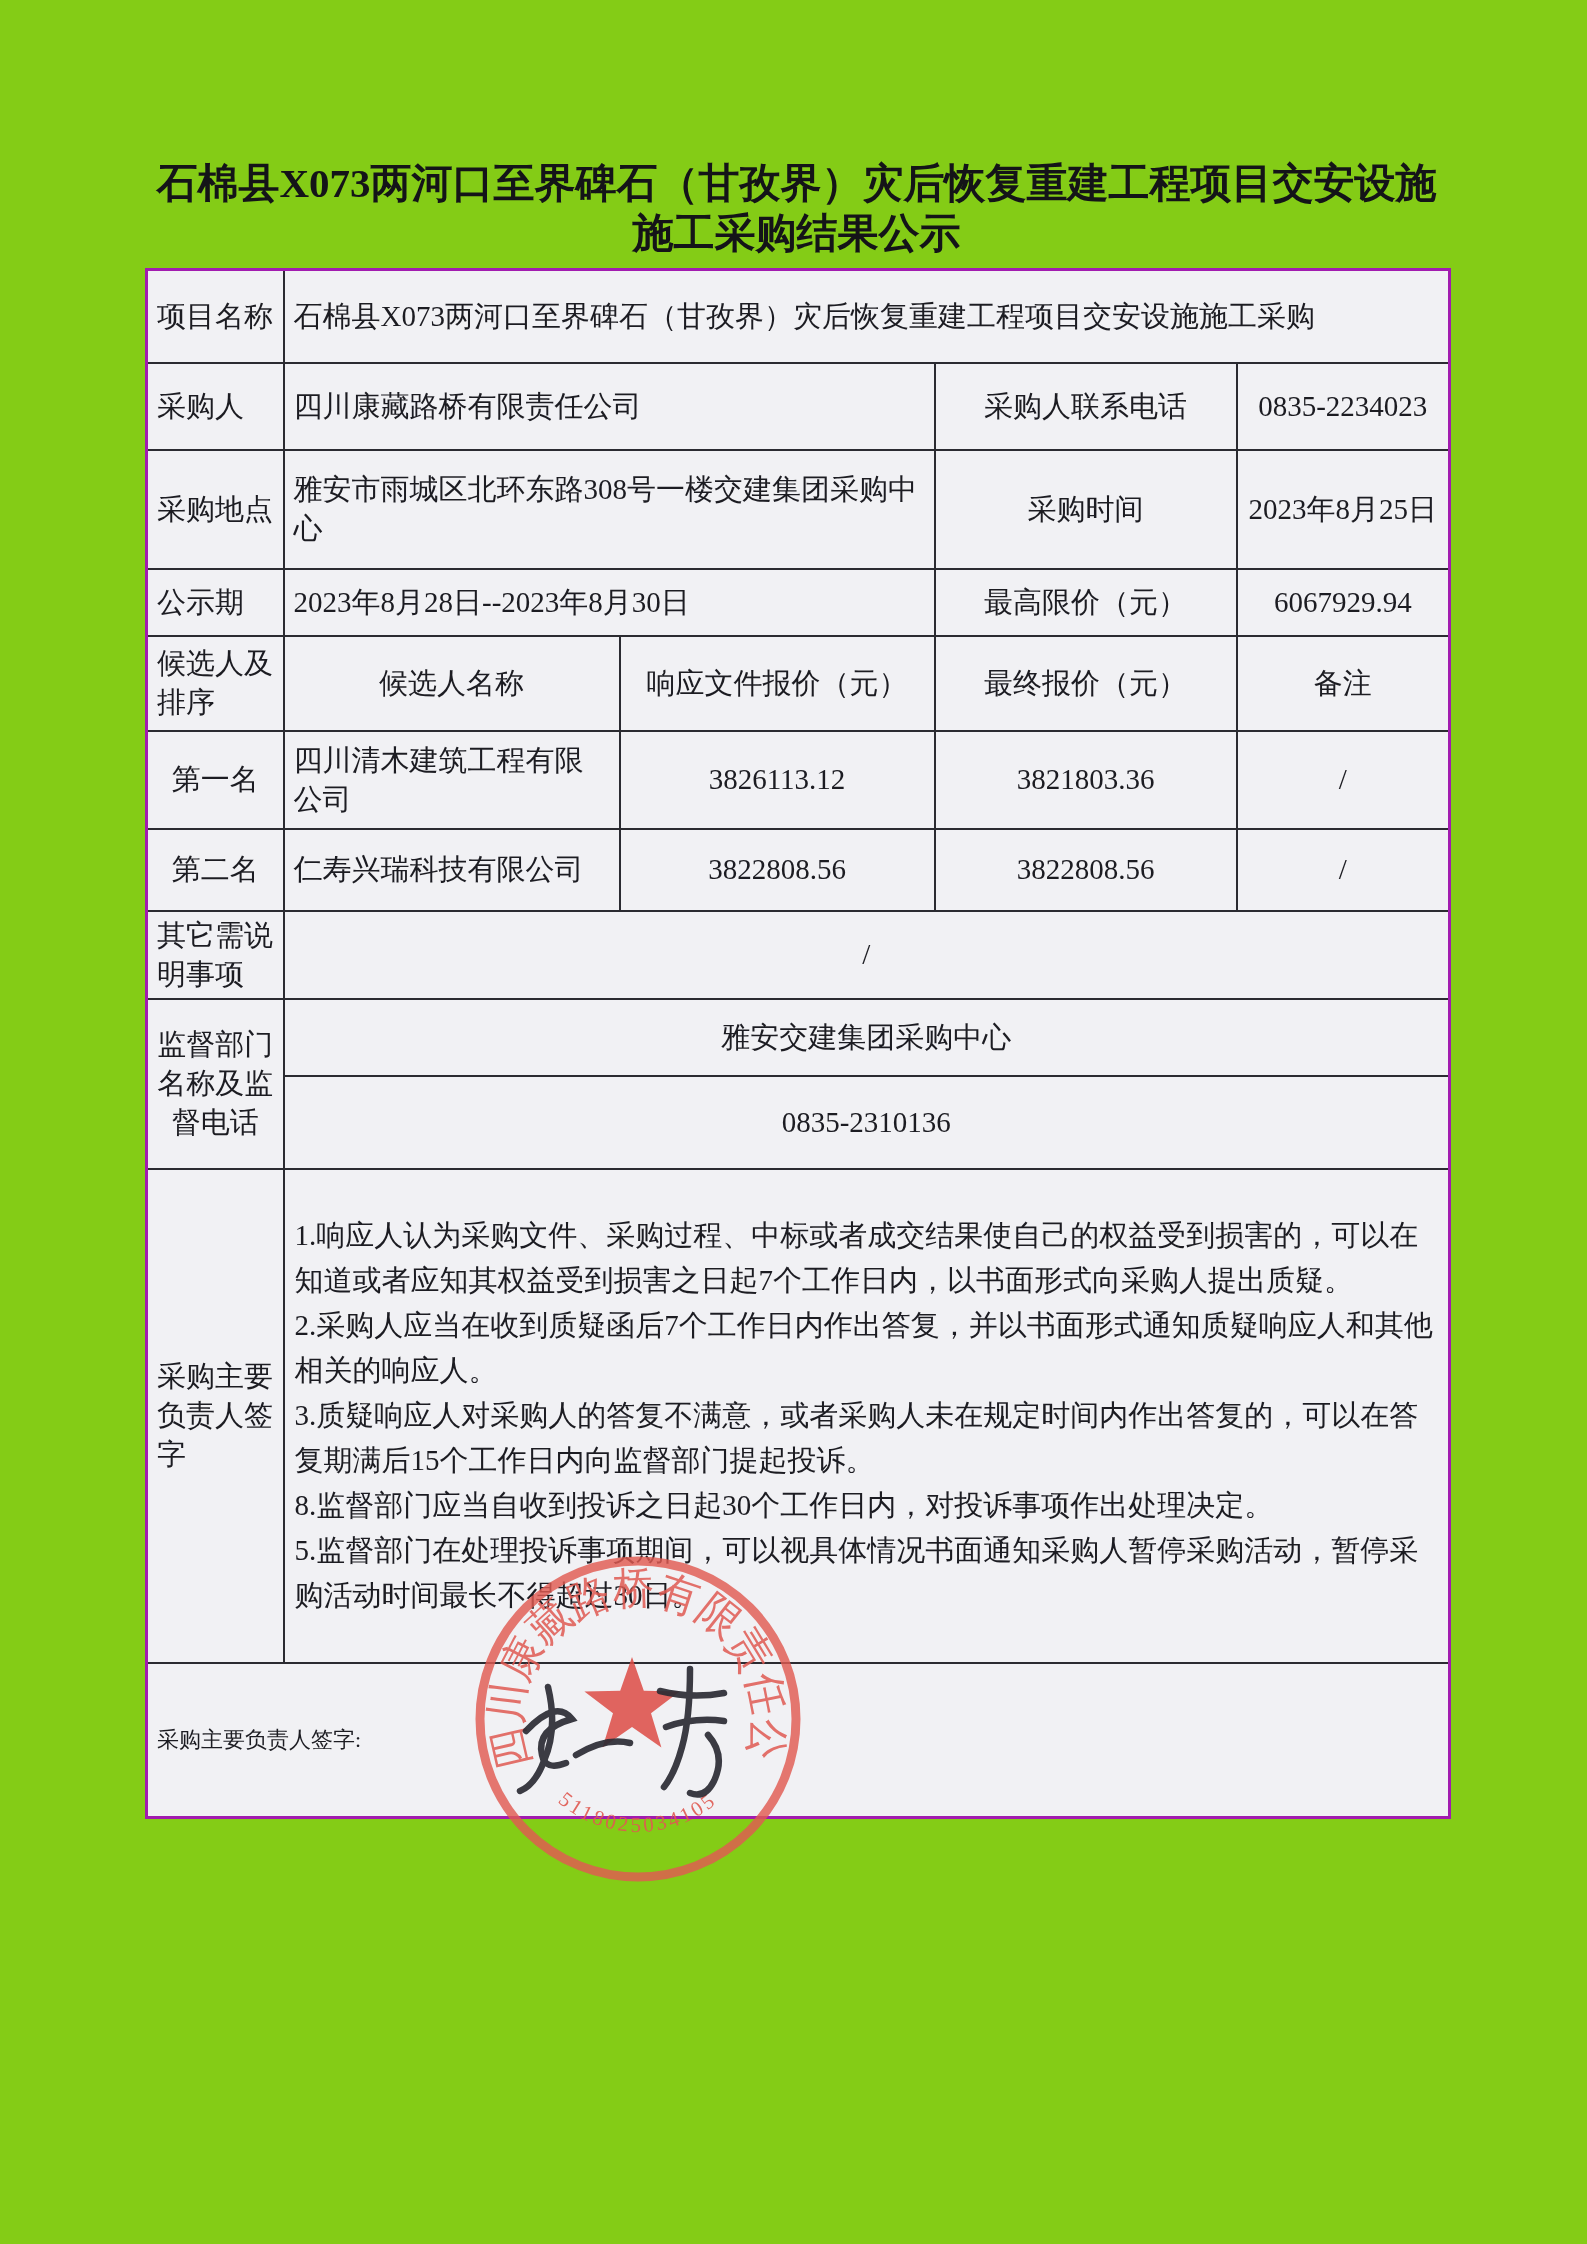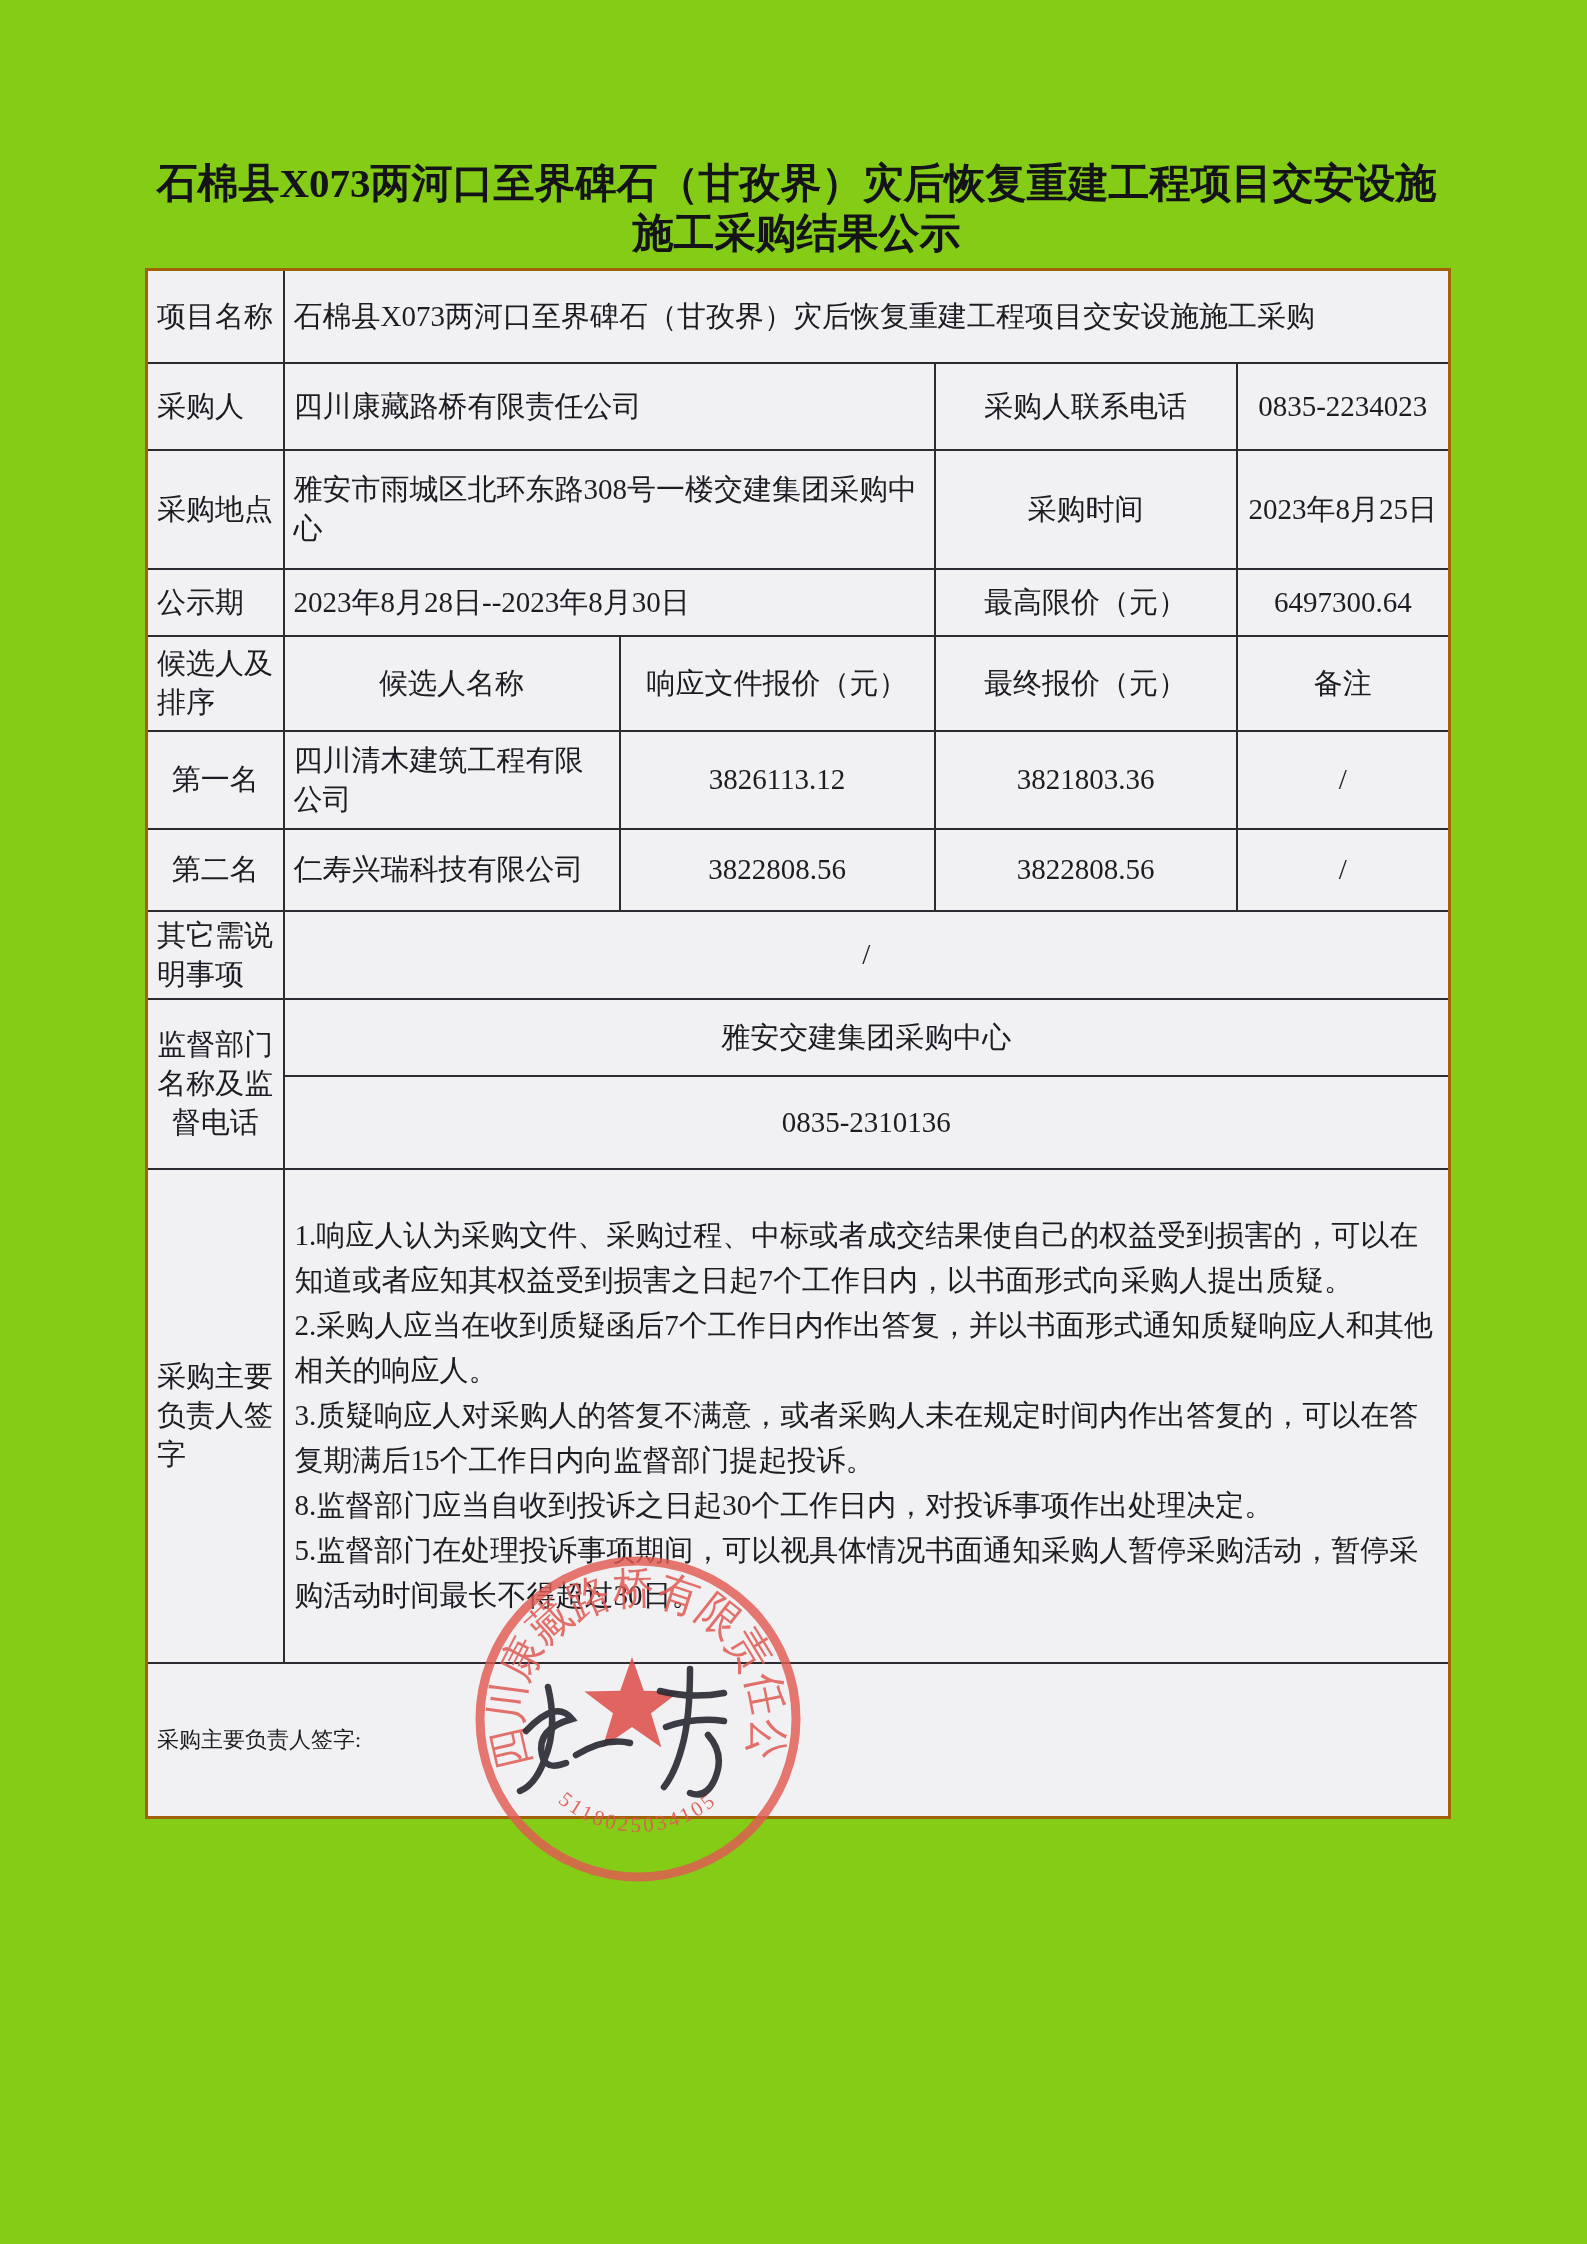--- a/index.html
+++ b/index.html
@@ -12,21 +12,21 @@
     font-family:"Liberation Serif","DejaVu Serif",serif;
     color:#1c1c22;
   }
   .content{position:absolute;left:145px;top:158px;width:1303px;}
   .title{
     font-size:41px;line-height:50px;font-weight:700;
     text-align:center;margin:0 0 10px 0;color:#141418;
   }
   table.doc-table{
     width:1303px;border-collapse:collapse;table-layout:fixed;
-    background:#f1f1f4;border:3px solid #a16207;
+    background:#f1f1f4;border:3px solid #a21caf;
   }
   td{
     border:2px solid #2b2b31;
     font-size:29px;line-height:39px;
     padding:4px 9px;vertical-align:middle;
     overflow:hidden;
   }
   td.lbl{text-align:left;}
   td.lblc{text-align:center;}
   td.left{text-align:left;}
@@ -70,21 +70,21 @@
         <td class="lbl">采购地点</td>
         <td class="left" colspan="2">雅安市雨城区北环东路308号一楼交建集团采购中心</td>
         <td class="lblc">采购时间</td>
         <td class="c">2023年8月25日</td>
       </tr>
 
       <tr style="height:67px">
         <td class="lbl">公示期</td>
         <td class="left" colspan="2">2023年8月28日--2023年8月30日</td>
         <td class="lblc">最高限价（元）</td>
-        <td class="c">6497300.64</td>
+        <td class="c">6067929.94</td>
       </tr>
 
       <tr style="height:95px">
         <td class="lbl">候选人及排序</td>
         <td class="c">候选人名称</td>
         <td class="c">响应文件报价（元）</td>
         <td class="c">最终报价（元）</td>
         <td class="c">备注</td>
       </tr>
 

